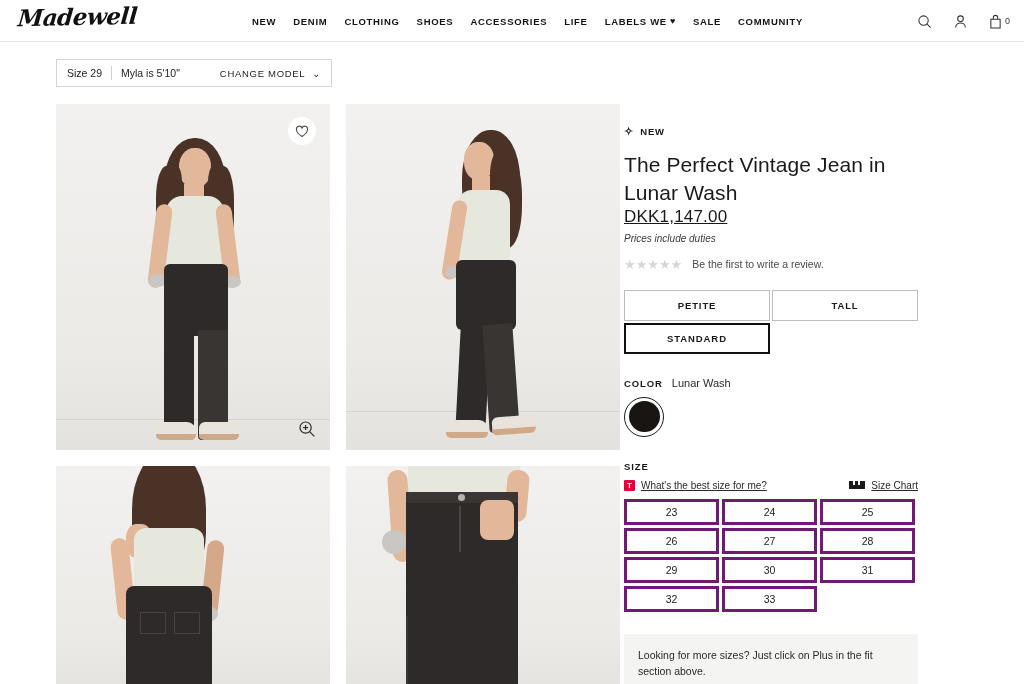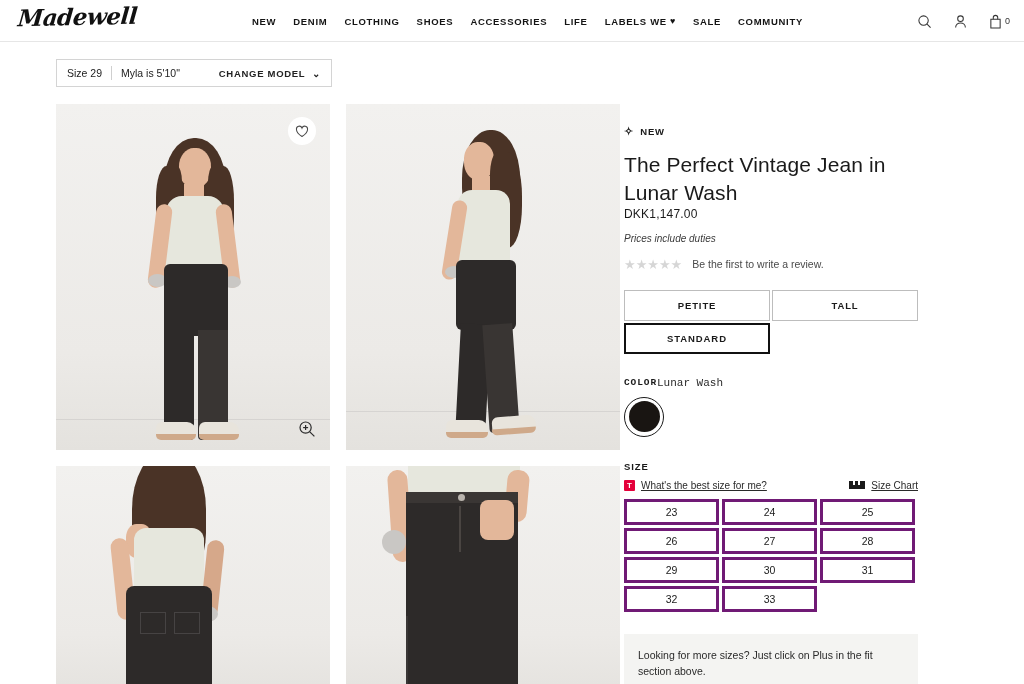--- a/index.html
+++ b/index.html
@@ -99,21 +99,21 @@
   }
   .model-size { color: #222; }
   .model-div {
     width: 1px; height: 14px; background: #cfcfcf;
     margin: 0 9px;
   }
   .model-name { color: #222; }
   .change-model {
     margin-left: auto;
     font-size: 9.5px;
-    font-weight: 700;
+    font-weight: 400;
     letter-spacing: 0.7px;
     display: flex;
     align-items: center;
     gap: 7px;
   }
 
   
   .grid {
     display: grid;
     grid-template-columns: 274px 274px;
@@ -171,24 +171,25 @@
   .sparkle { font-size: 11px; line-height: 1; }
   .prod-title {
     font-size: 21px;
     font-weight: 400;
     line-height: 1.33;
     letter-spacing: 0.1px;
     color: #1a1a1a;
     max-width: 300px;
   }
   .price {
-    font-size: 12px;
+    font-size: 17px;
     letter-spacing: 0.2px;
     color: #1a1a1a;
-    margin-bottom: 12px;
+    margin-bottom: 6px;
+    text-decoration: underline;
   }
   .duties {
     font-size: 10px;
     font-style: italic;
     color: #3a3a3a;
     margin-bottom: 14px;
   }
   .review-row {
     display: flex; align-items: center; gap: 10px;
     margin-bottom: 19px;
@@ -214,23 +215,22 @@
     cursor: pointer;
     background: #fff;
   }
   .fit-btn.sel { border: 2px solid #111; }
 
   .sec-label {
     font-size: 9.5px; font-weight: 700; letter-spacing: 0.9px;
     color: #1a1a1a;
   }
   .color-row {
-    display: flex; align-items: center; 
+    display: flex; align-items: flex-end; gap: 9px;
     margin-bottom: 8px;
-    font-family: Liberation Mono, monospace;
   }
   .color-name { font-size: 11px; color: #2a2a2a; }
   .swatch {
     width: 40px; height: 40px; border-radius: 50%;
     border: 1px solid #1a1a1a;
     display: flex; align-items: center; justify-content: center;
     cursor: pointer;
     margin-bottom: 24px;
   }
   .swatch-inner {

